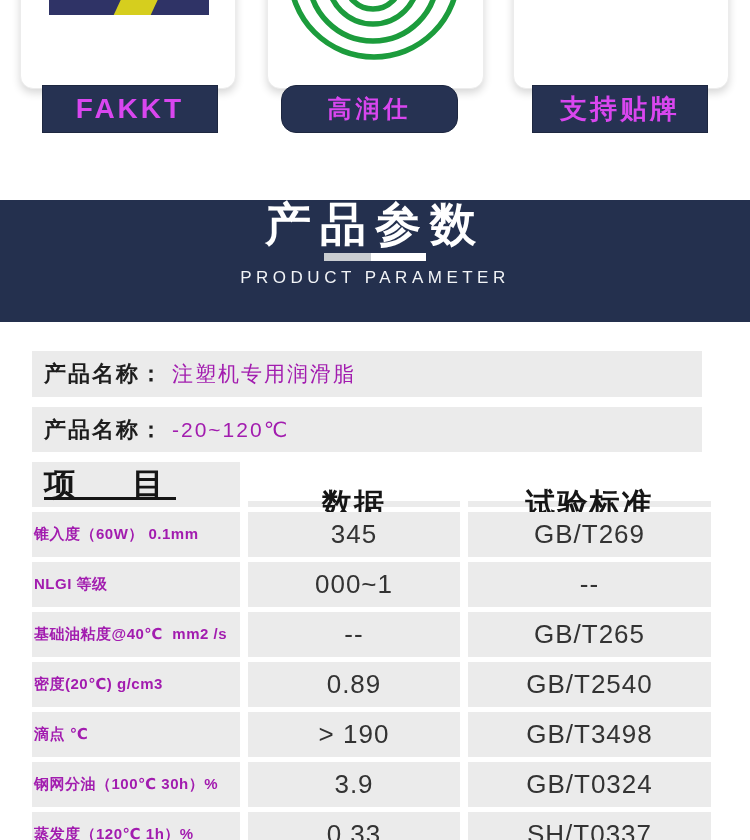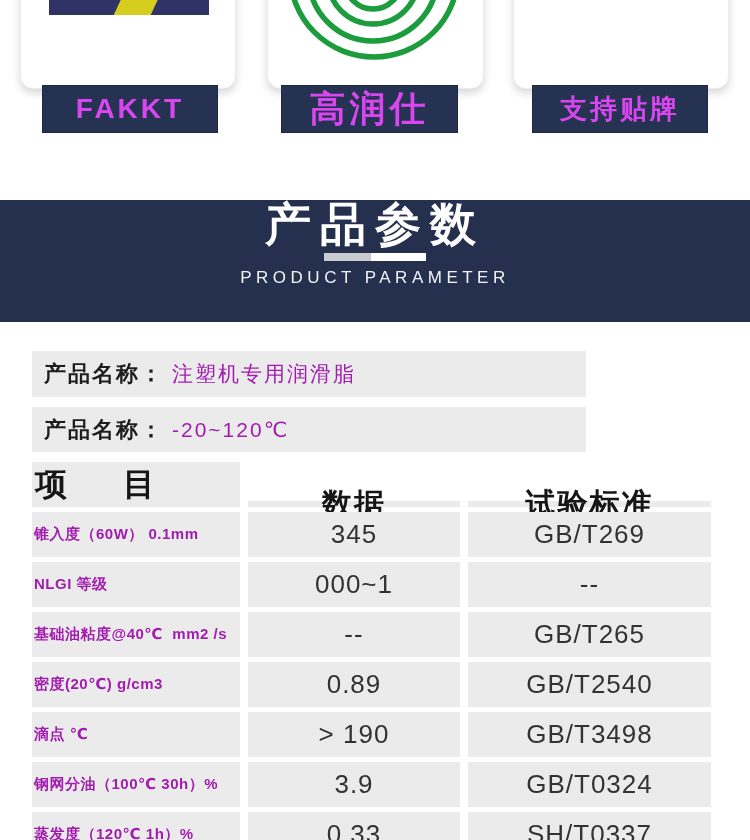--- a/index.html
+++ b/index.html
@@ -36,21 +36,21 @@
   
   .blabel {
     position: absolute; top: 85px; height: 48px;
     background: var(--label-navy, #263252);
     border: 1px solid #1d2740;
     color: #d946ef; font-weight: bold;
     display: flex; align-items: center; justify-content: center;
     box-sizing: border-box;
   }
   .bl1 { left: 42px;  width: 176px; font-size: 28px; letter-spacing: 3px; }
-  .bl2 { left: 281px; width: 177px; font-size: 36px; letter-spacing: 4px; }
+  .bl2 { left: 281px; width: 177px; font-size: 24px; letter-spacing: 4px; border-radius: 15px; }
   .bl3 { left: 532px; width: 176px; font-size: 27px; letter-spacing: 3px; }
 
   
   .banner {
     position: absolute; left: 0; top: 200px; width: 750px; height: 122px;
     background: var(--navy, #24304E); color: #fff; text-align: center;
   }
   .banner-title {
     font-size: 46px; font-weight: bold;
     letter-spacing: 9px; line-height: 48px;
@@ -62,21 +62,21 @@
   .divider-left {
     position: absolute; left: 0; top: 0; height: 100%; width: 46%;
     background: var(--divider-gray, #C9CDD1); display: block;
   }
   .banner-sub {
     margin-top: 7px; font-size: 17px; letter-spacing: 4.5px; color: #f2f4f7;
   }
 
   
   .info-row {
-    position: absolute; left: 32px; width: 554px;
+    position: absolute; left: 32px; width: 670px;
     background: var(--cell-gray, #EBEBEB);
     display: flex; align-items: center;
     padding-left: 12px; box-sizing: border-box;
     color: #1d1d1d;
   }
   .ir1 { top: 351px; height: 46px; }
   .ir2 { top: 407px; height: 45px; }
   .info-label { font-weight: bold; font-size: 22px; letter-spacing: 2px; white-space: pre; }
   .info-value { font-size: 21px; font-weight: 500; letter-spacing: 2px; margin-left: 8px; color: #a21caf; white-space: pre; }
 
@@ -88,21 +88,21 @@
     grid-auto-rows: 45px;
     column-gap: 8px; row-gap: 5px;
   }
   .cell {
     background: var(--cell-gray, #EBEBEB);
     display: flex; align-items: center; justify-content: center;
     box-sizing: border-box; white-space: pre;
     color: #2d2d2d;
   }
   .head { font-weight: bold; color: #161616; font-size: 30px; }
-  .h-item { justify-content: flex-start; padding-left: 3px; letter-spacing: 12px; font-size: 32px; }
+  .h-item { justify-content: flex-start; padding-left: 12px; letter-spacing: 12px; font-size: 32px; text-decoration: underline; }
   .h-data, .h-std { letter-spacing: 2px; margin-top: 39px; }
   .c-item {
     justify-content: flex-start; padding-left: 2px;
     font-size: 15px; font-weight: bold; letter-spacing: 0.5px; color: #a21caf;
   }
   .c-data, .c-std { font-size: 26px; letter-spacing: 1px; color: #333; }
   .row { display: contents; }
 </style>
 </head>
 <body>

